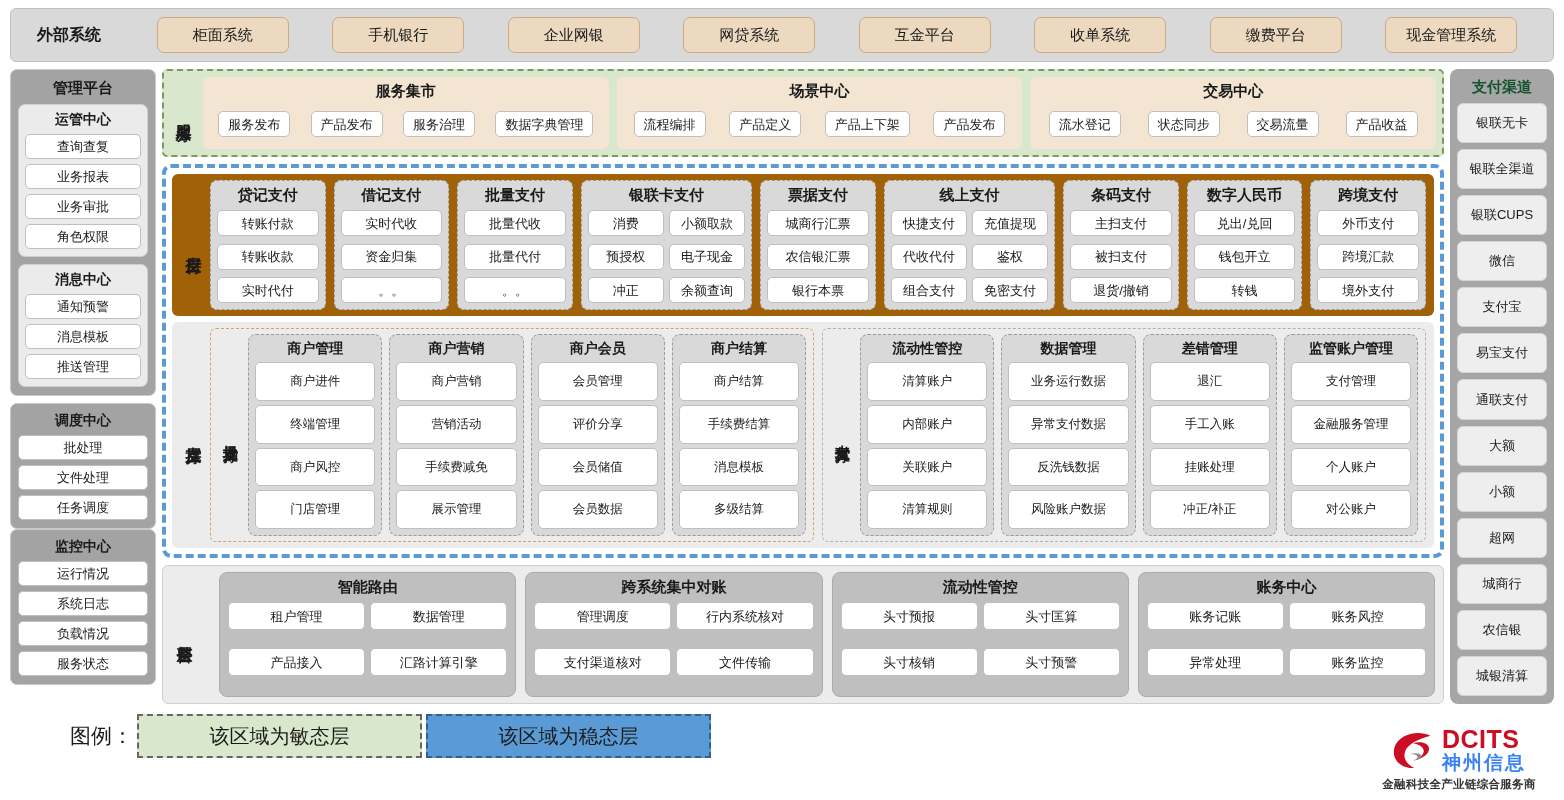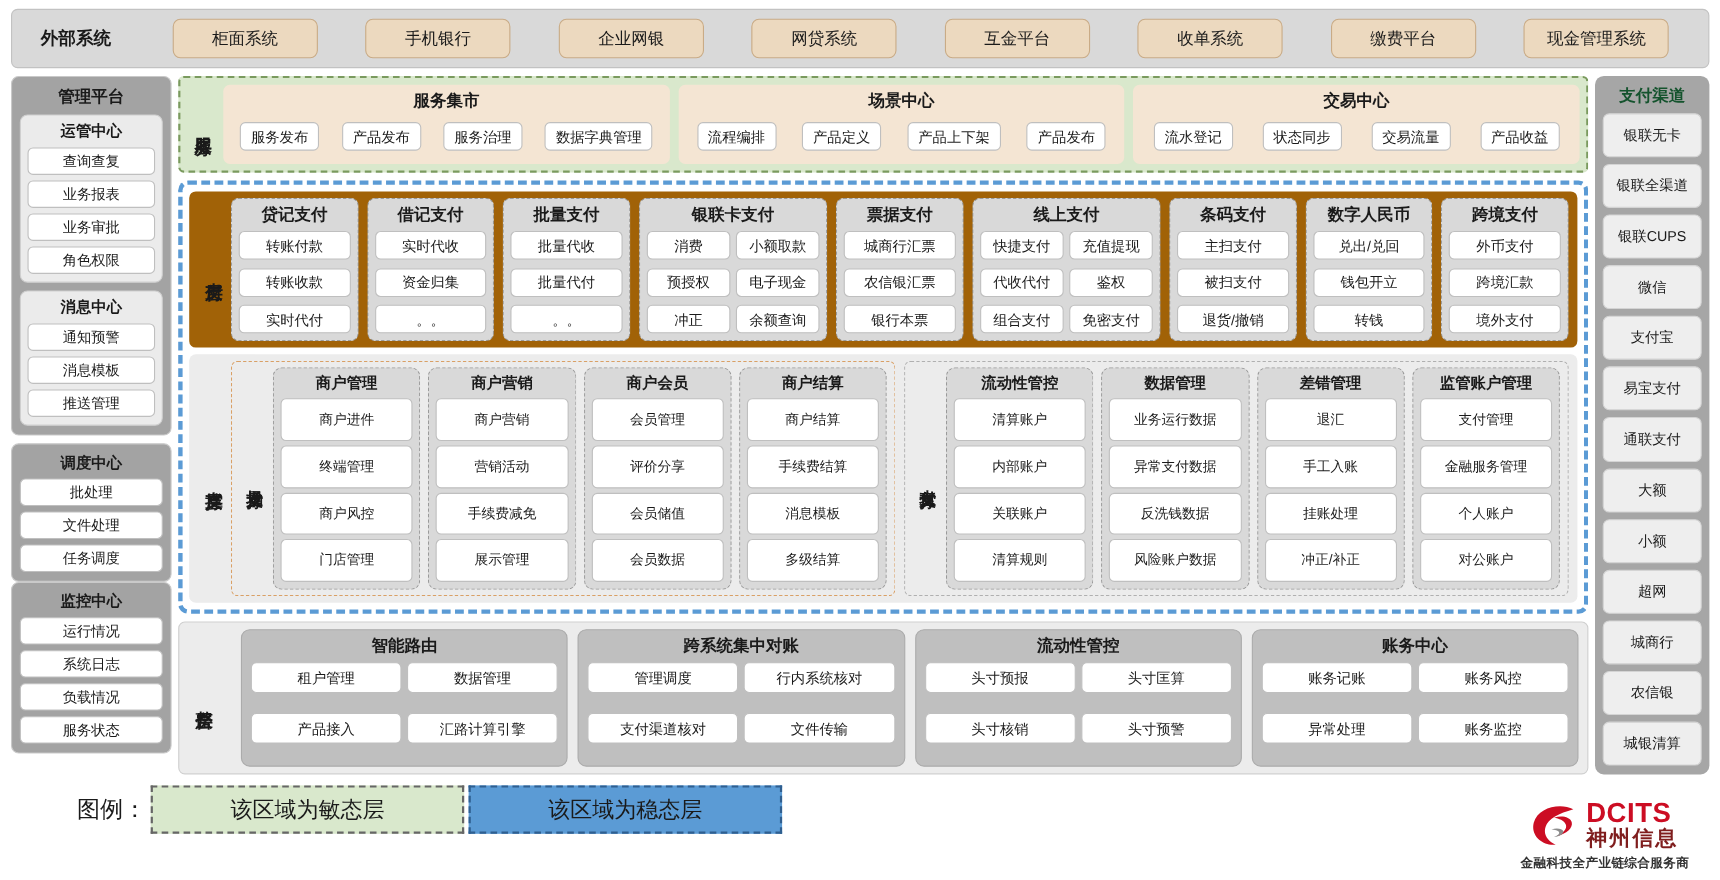--- a/index.html
+++ b/index.html
@@ -241,21 +241,21 @@
     display:flex; align-items:center; justify-content:center;
     font-size: 20px;
   }
 
   
   .logo-area { position:absolute; right: 12px; bottom: 8px; width: 186px; text-align:center; }
   .logo-row { display:flex; align-items:center; justify-content:center; gap: 4px; }
   .logo-mark { width: 46px; height: 40px; flex:none; }
   .logo-text { text-align:left; }
   .logo-en { font-size: 25px; font-weight: bold; color: #cc0d23; letter-spacing: 0.5px; line-height: 1; }
-  .logo-cn { font-size: 19px; font-weight: bold; color: #7f1d1d; letter-spacing: 2px; line-height: 1.15; }
+  .logo-cn { font-size: 19px; font-weight: bold; color: #3b82f6; letter-spacing: 2px; line-height: 1.15; }
   .logo-tag { font-size: 11.5px; font-weight:bold; color:#333; margin-top: 3px; letter-spacing: 0.3px; }
 </style>
 </head>
 <body>
 
 <div class="page">
 
   <div class="external-bar">
     <div class="external-title">外部系统</div>
     <div class="external-items" id="external-items">

